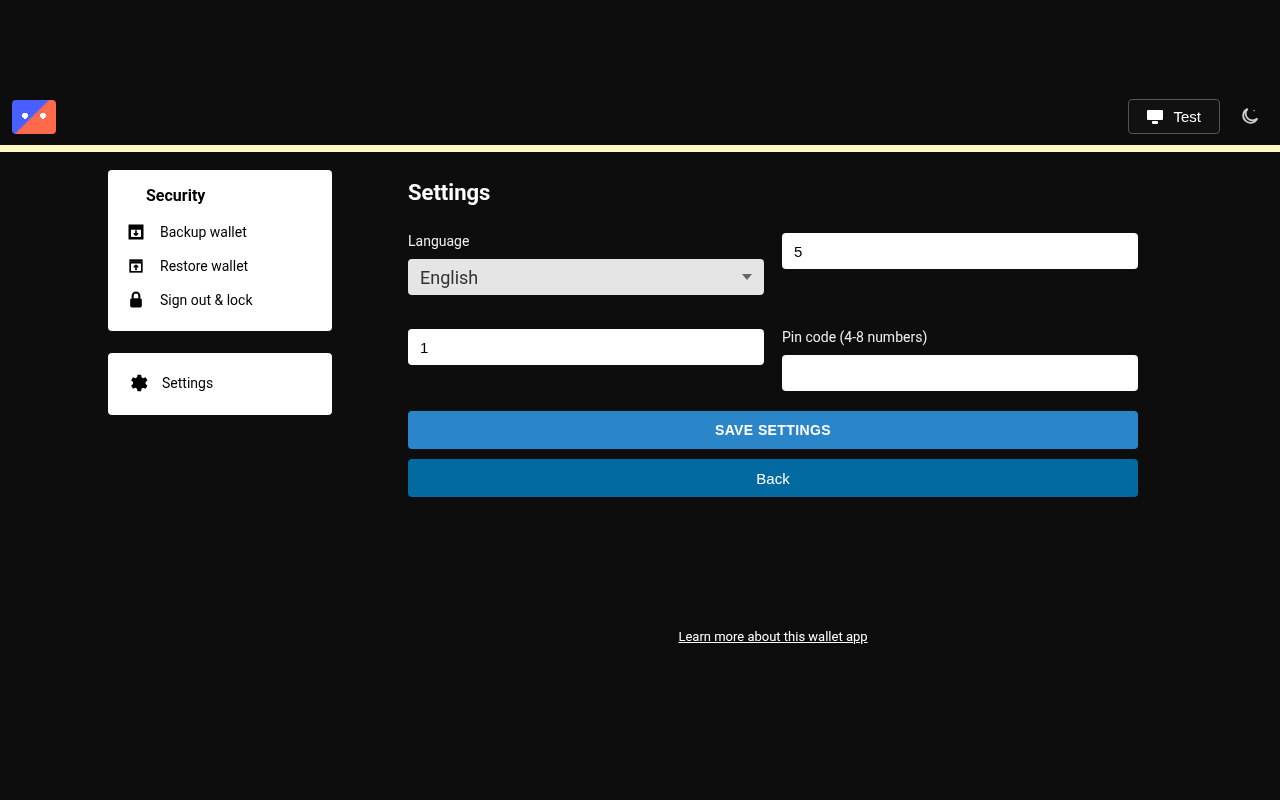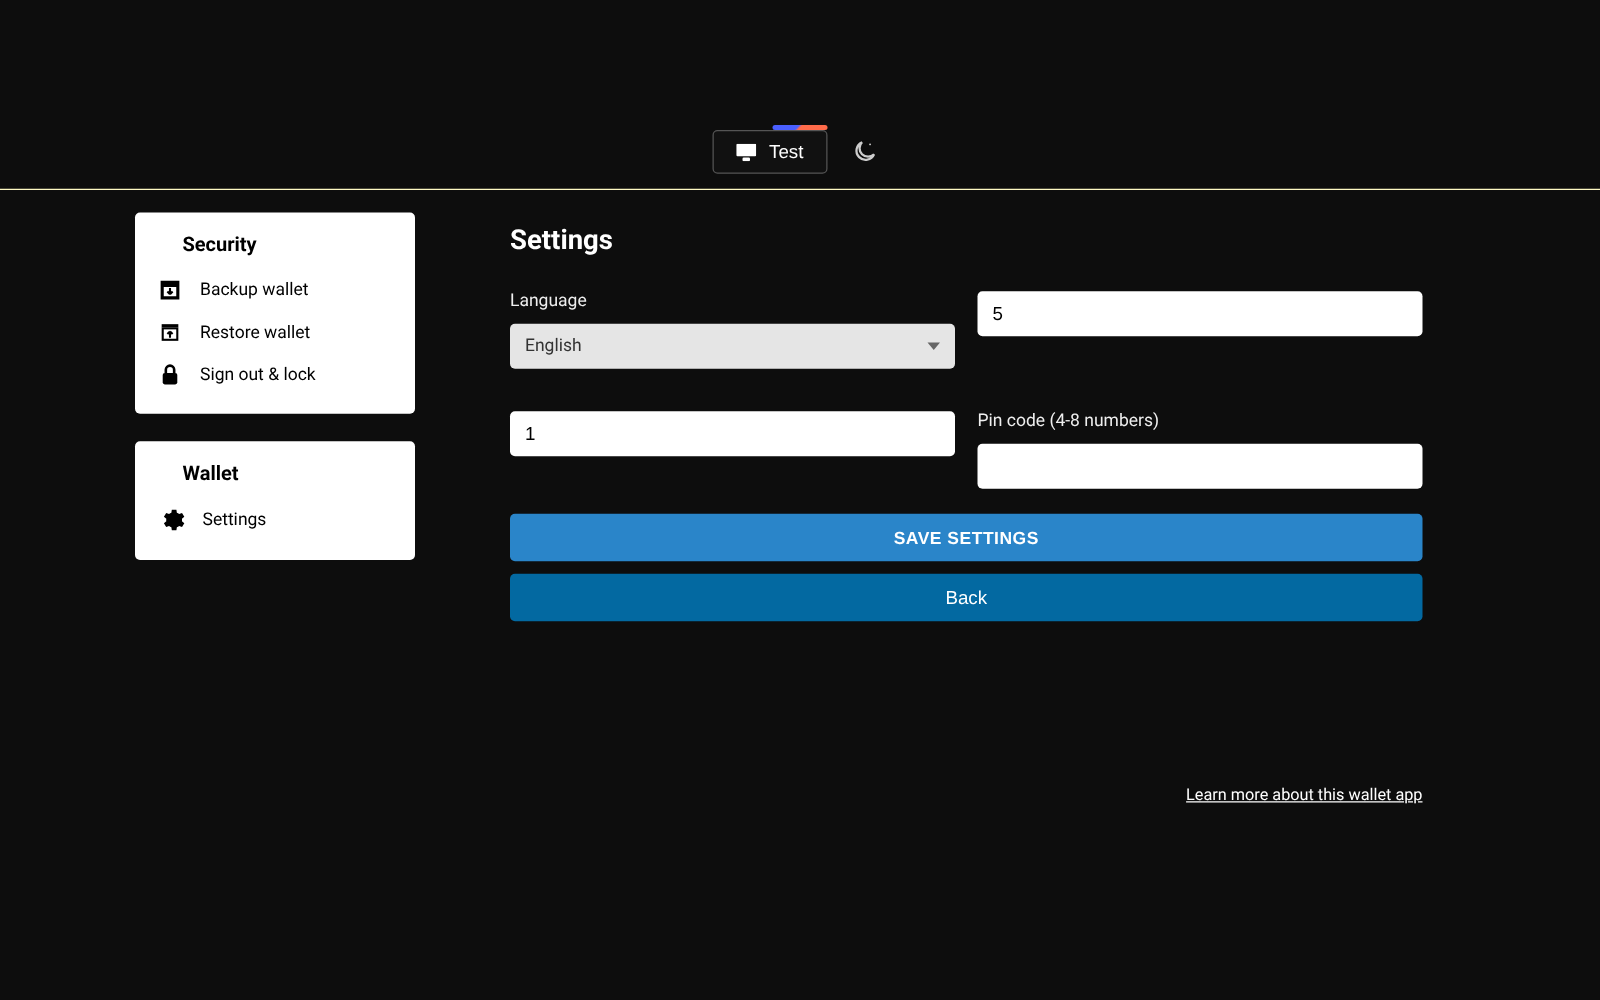--- a/index.html
+++ b/index.html
@@ -8,24 +8,24 @@
       color: #fff;
       font-family: -apple-system, BlinkMacSystemFont, "Segoe UI", Roboto, Helvetica, Arial, sans-serif;
       width: 1280px;
       height: 800px;
       overflow: hidden;
     }
     .top-spacer { height: 100px; }
     .header {
       display: flex;
       align-items: center;
+      justify-content: space-between;
       padding: 0 12px 12px 12px;
-      border-bottom: 1px solid #fef9c3;
+      border-bottom: 7px solid #fef9c3;
       height: 52px;
-      flex-direction: column;
     }
     .logo {
       width: 44px; height: 34px;
       border-radius: 4px;
       background: linear-gradient(135deg, #4a5fff 0%, #4a5fff 45%, #ff6b4a 50%, #ff6b4a 100%);
       position: relative;
     }
     .logo::before {
       content: "";
       position: absolute;
@@ -73,21 +73,21 @@
     .form-grid { display: grid; grid-template-columns: 1fr 1fr; gap: 34px 18px; }
     .field-label { display: block; font-size: 14px; margin-bottom: 10px; color: #eee; }
     .select-wrap {
       position: relative;
       background: #e5e5e5;
       border-radius: 4px;
       height: 36px;
       display: flex; align-items: center;
       padding: 0 12px;
       color: #333;
-      font-size: 14px;
+      font-size: 18px;
     }
     .select-wrap::after {
       content: "";
       position: absolute;
       right: 12px; top: 50%;
       transform: translateY(-50%);
       border-left: 5px solid transparent;
       border-right: 5px solid transparent;
       border-top: 6px solid #666;
     }
@@ -107,21 +107,21 @@
       border: none;
       border-radius: 4px;
       font-size: 15px;
       cursor: pointer;
       color: #fff;
     }
     .btn-primary { background: #2a85c9; font-weight: 700; text-transform: uppercase; letter-spacing: 0.4px; font-size: 14px;}
     .btn-secondary { background: #0369a1; }
     .learn-link {
       display: block;
-      text-align: right;
+      text-align: center;
       margin-top: 132px;
       color: #fff;
       font-size: 13px;
       text-decoration: underline;
     }
   </style>
 </head>
 <body>
 
 <div class="top-spacer"></div>
@@ -167,21 +167,20 @@
       <div class="menu-item">
         <svg class="menu-icon" viewBox="0 0 24 24">
             <rect x="5" y="10" width="14" height="11" rx="2"></rect>
             <path d="M8 10 V7 a4 4 0 0 1 8 0 v3" fill="none" stroke="#000" stroke-width="2.5"></path>
           </svg>
         <span>Sign out &amp; lock</span>
       </div>
     </div>
 
     <div class="card">
-      <div class="card-title">Wallet</div>
       <div class="menu-item">
         <svg class="menu-icon gear" viewBox="0 0 24 24">
             <path d="M12 8a4 4 0 1 0 0 8 4 4 0 0 0 0-8zm9.4 4a7.5 7.5 0 0 0-.1-1.2l2.1-1.6-2-3.4-2.5 1a7.6 7.6 0 0 0-2-1.2l-.4-2.6h-4l-.4 2.6c-.7.3-1.4.7-2 1.2l-2.5-1-2 3.4 2.1 1.6c0 .4-.1.8-.1 1.2s0 .8.1 1.2l-2.1 1.6 2 3.4 2.5-1c.6.5 1.3.9 2 1.2l.4 2.6h4l.4-2.6c.7-.3 1.4-.7 2-1.2l2.5 1 2-3.4-2.1-1.6c.1-.4.1-.8.1-1.2z"></path>
           </svg>
         <span>Settings</span>
       </div>
     </div>
 
 
   </div>

